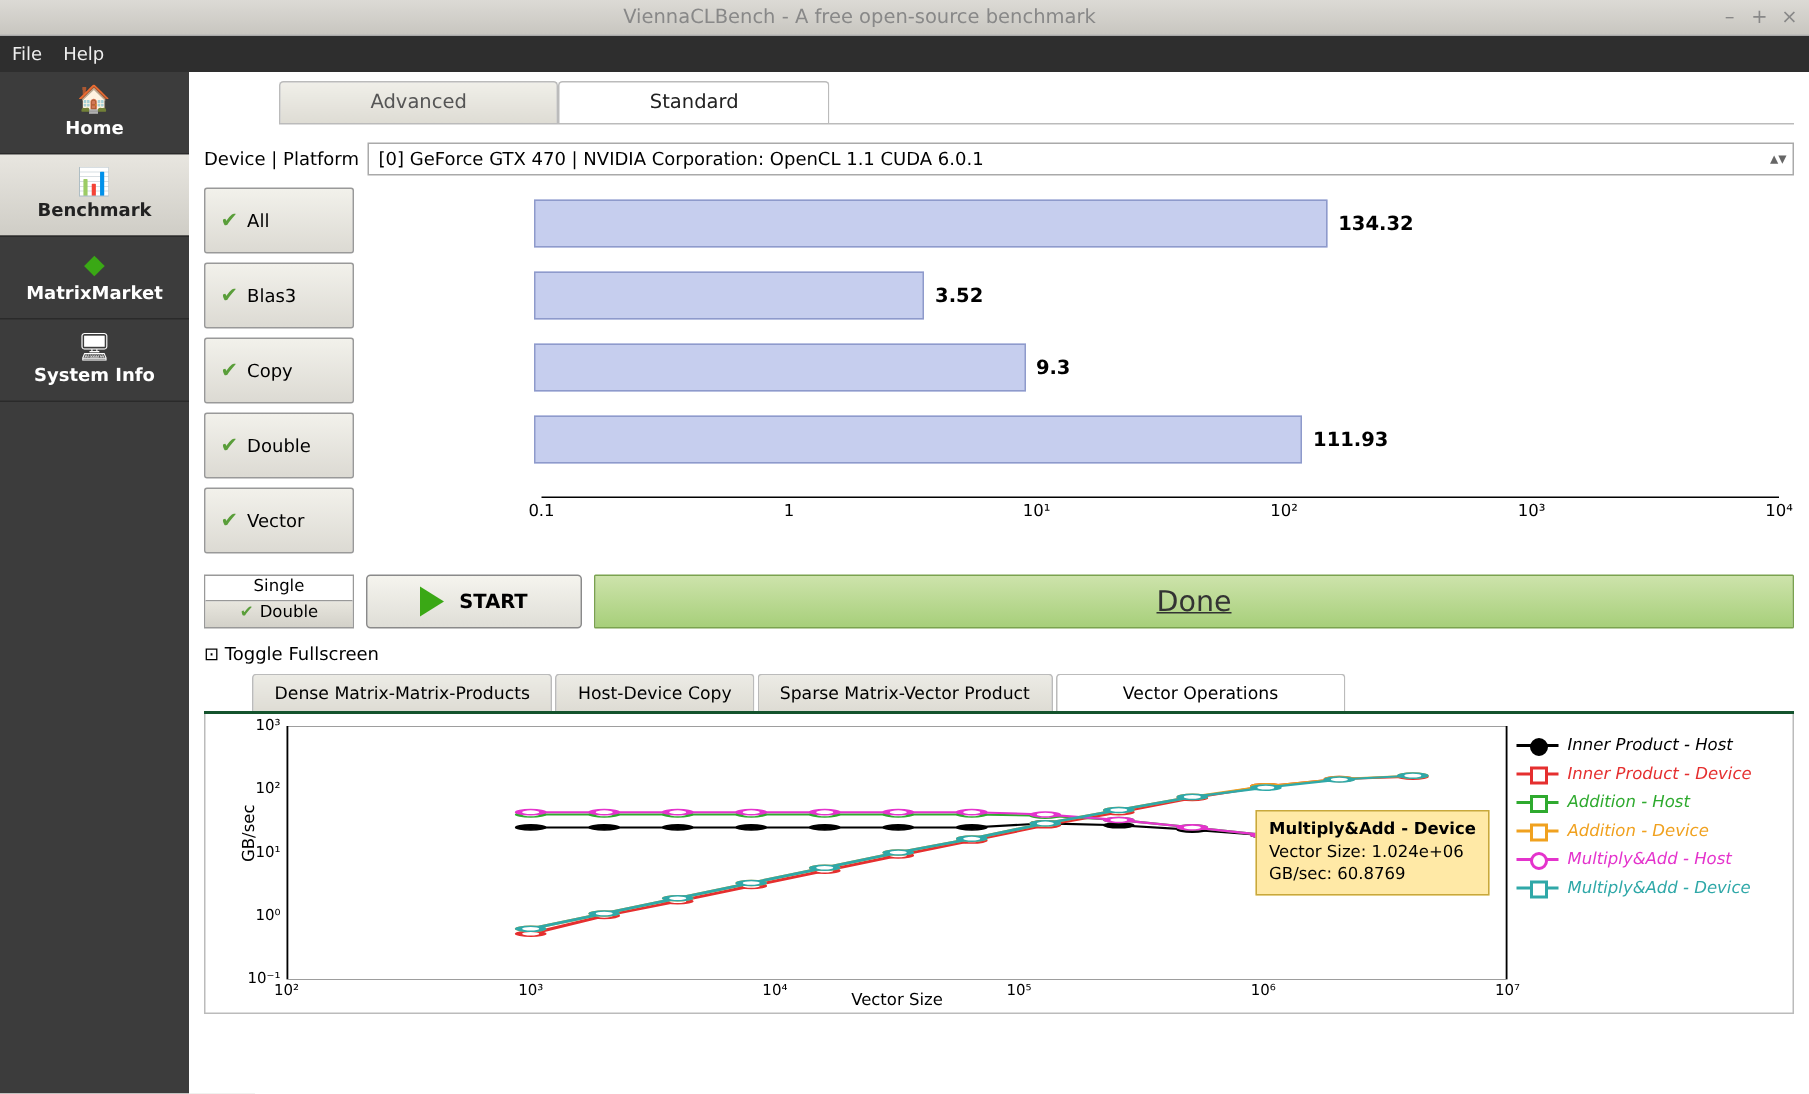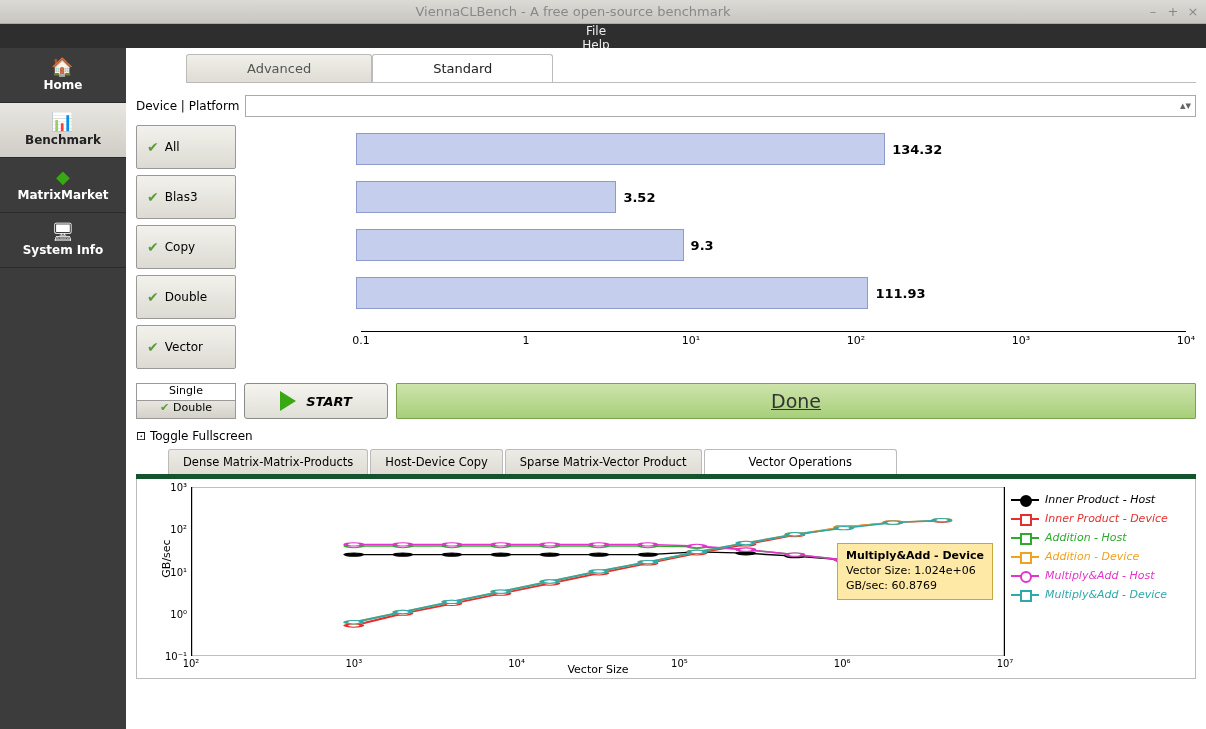--- a/index.html
+++ b/index.html
@@ -4,21 +4,21 @@
 <style>
 * { box-sizing: border-box; margin: 0; padding: 0; font-family: "DejaVu Sans", Arial, sans-serif; }
 body { width: 1206px; height: 729px; background: #dcdad5; overflow: hidden; font-size: 12px; }
 
 
 .titlebar { height: 24px; background: linear-gradient(#dcdad5,#c8c6c0); display:flex; align-items:center; padding:0 6px; border-bottom:1px solid #aaa; }
 .titlebar .title { flex:1; text-align:center; color:#888; font-weight:normal; font-size:13px; }
 .titlebar .wc { width:14px; text-align:center; color:#888; font-size:13px; margin-left:6px; }
 
 
-.menubar { height:24px; background:#2e2e2e; color:#eee; display:flex; align-items:center; padding:0 8px; font-size:12px;flex-direction:column; }
+.menubar { height:24px; background:#2e2e2e; color:#eee; display:flex; align-items:center; padding:0 8px; font-size:12px; }
 .menubar .mitem { margin-right:14px; cursor:default; }
 
 
 .app { display:flex; height: calc(729px - 48px); }
 .sidebar { width:126px; background:#3c3c3c; }
 .sb-item { height:55px; display:flex; flex-direction:column; align-items:center; justify-content:center; color:#fff; font-size:12px; cursor:default; border-bottom:1px solid #2a2a2a; }
 .sb-item.active { background:linear-gradient(#e8e6e0,#cfcdc6); color:#222; }
 .sb-icon { font-size:18px; line-height:1; margin-bottom:2px; }
 .sb-label { font-weight:bold; }
 
@@ -48,29 +48,29 @@
 .barval { position:absolute; left:calc(100% + 8px); top:8px; font-weight:bold; font-size:13px; }
 .xaxis { position:absolute; left:115px; right:10px; bottom:0; height:24px; border-top:1px solid #000; }
 .xtick { position:absolute; top:2px; font-size:11px; transform:translateX(-50%); }
 
 
 .startrow { display:flex; margin-top:8px; align-items:stretch; height:36px; }
 .precision { width:100px; border:1px solid #999; }
 .pr-cell { height:17px; text-align:center; font-size:11px; border-bottom:1px solid #999; background:#fff; }
 .pr-cell.active { background:linear-gradient(#e8e6de,#d3d1c9); }
 .pr-cell .chk { color:#5a9e3a; font-weight:bold; margin-right:4px; }
-.startbtn { width:144px; margin:0 8px; border:1px solid #8a8a8a; border-radius:3px; background:linear-gradient(#f5f4ee,#dfded7); display:flex; align-items:center; justify-content:center; font-weight:bold; font-size:13px;font-style:italic; }
+.startbtn { width:144px; margin:0 8px; border:1px solid #8a8a8a; border-radius:3px; background:linear-gradient(#f5f4ee,#dfded7); display:flex; align-items:center; justify-content:center; font-weight:bold; font-size:13px; }
 .startbtn .play { width:0;height:0;border-top:10px solid transparent;border-bottom:10px solid transparent;border-left:16px solid #3aa815;margin-right:10px; }
 .donebar { flex:1; border:1px solid #7aa24f; border-radius:1px; background:linear-gradient(#cde3ab,#a7cf7a); display:flex; align-items:center; justify-content:center; font-size:19px; color:#333;text-decoration:underline; }
 
 .toggle-fs { margin:10px 0 6px 0; font-size:12px; }
 .toggle-fs::before { content:"⊡ "; }
 
 
-.btabs { display:flex; border-bottom:5px solid #14532d;padding-left:32px; }
+.btabs { display:flex; border-bottom:2px solid #14532d;padding-left:32px; }
 .btab { padding:5px 14px; border:1px solid #bbb; border-bottom:none; background:linear-gradient(#ecebe5,#dedcd4); font-size:11.5px; border-radius:3px 3px 0 0; margin-right:2px; }
 .btab.active { background:#fff; padding:5px 44px; }
 
 
 .linechart { position:relative; height:200px; border:1px solid #bbb; border-top:none; display:flex; }
 .lc-plot { flex:1; position:relative; margin:8px 0 22px 54px; }
 .lc-legend { width:190px; padding:8px 6px; font-size:11px; }
 .lg-item { display:flex; align-items:center; margin:6px 0;font-style:italic; }
 .lg-mark { width:28px; height:2px; margin-right:6px; position:relative; }
 .lg-mark::after { content:""; position:absolute; left:9px; top:-4px; width:8px; height:8px; border:2px solid currentColor; background:#fff; }
@@ -123,20 +123,21 @@
   <div class="main">
 
     <div class="tabs-top">
       <div class="tab">Advanced</div>
       <div class="tab active">Standard</div>
     </div>
 
     <div class="device-row">
       <label>Device | Platform</label>
       <div class="device-select">
+        <span>[0] GeForce GTX 470 | NVIDIA Corporation: OpenCL 1.1 CUDA 6.0.1</span>
         <span class="arrow">▴▾</span>
       </div>
     </div>
 
     <div class="midrow">
       <div class="filters">
         <div class="fbtn">
             <span class="chk">✔</span>
             <span>All</span>
           </div>

